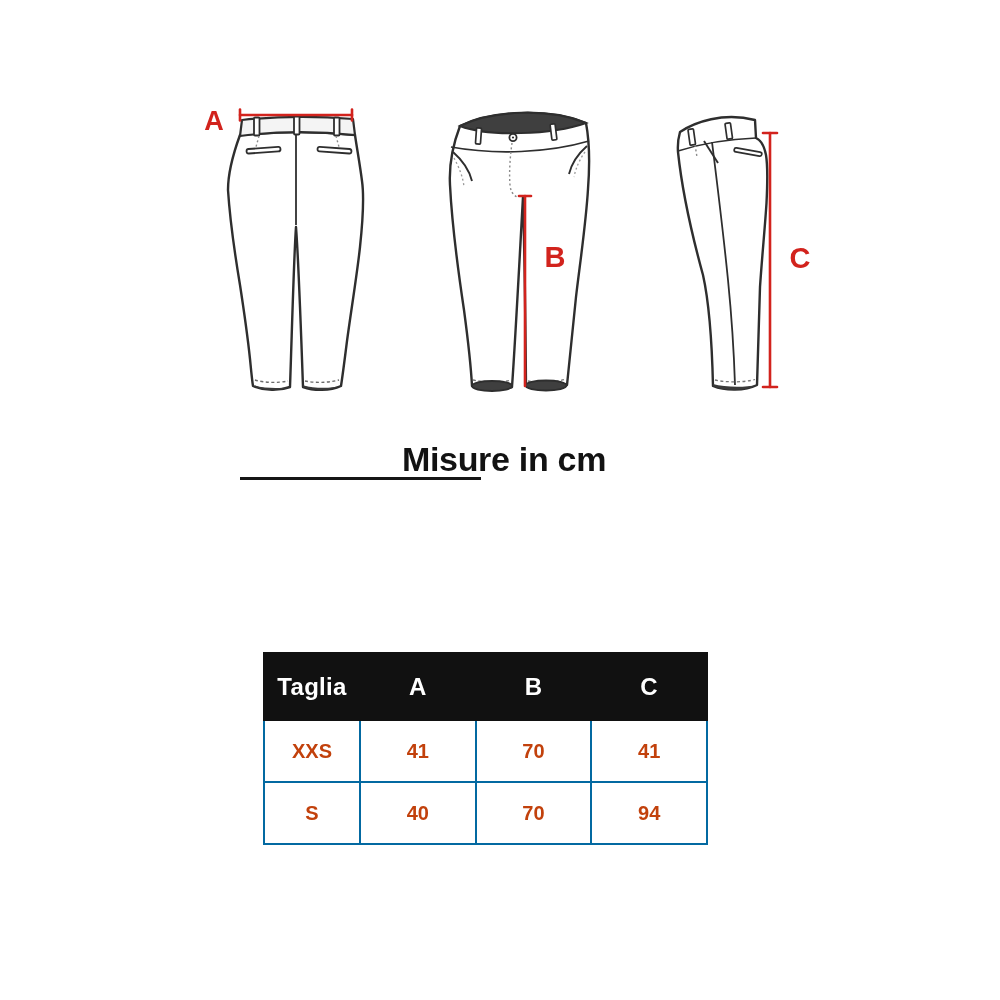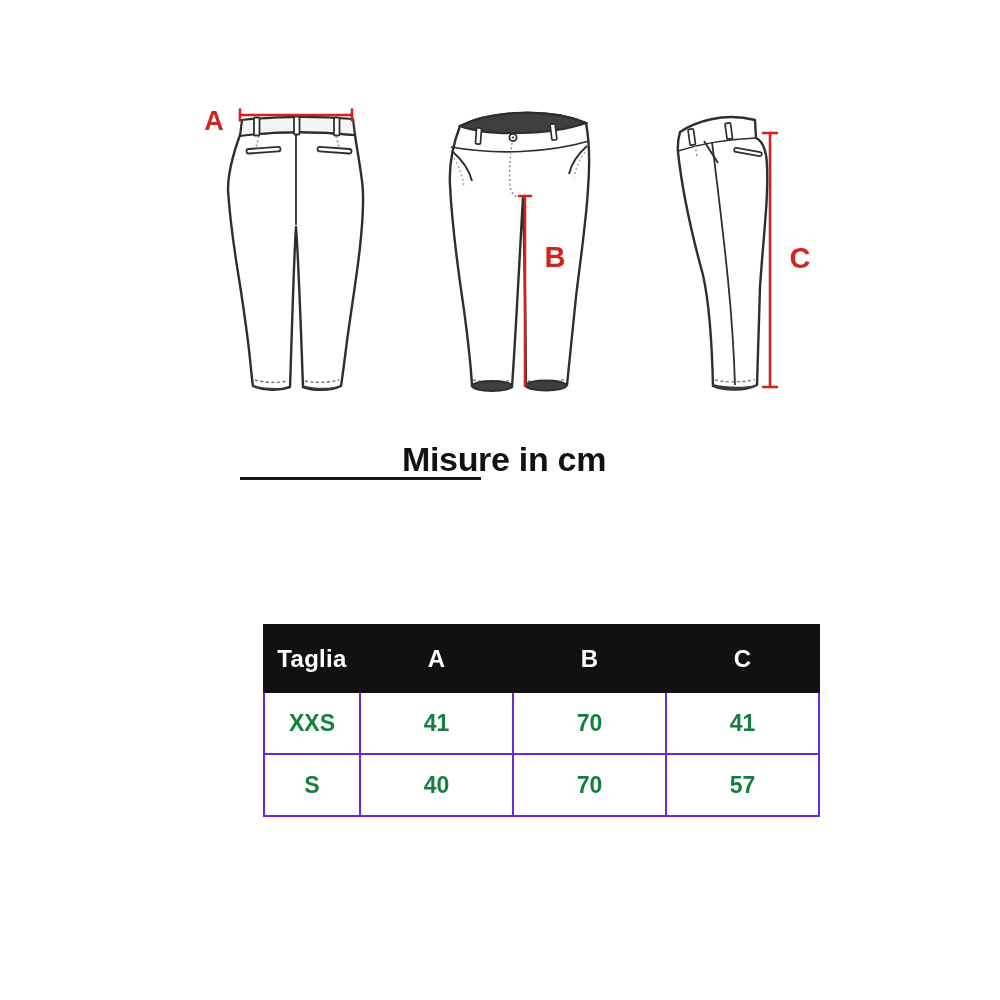--- a/index.html
+++ b/index.html
@@ -42,44 +42,44 @@
   }
   .title-underline{
     position:absolute;
     left:240px;top:477px;
     width:241px;height:3px;
     background:#161616;
   }
 
   table.size-table{
     position:absolute;
-    left:263px;top:624px;
-    width:557px;
+    left:263px;top:652px;
+    width:445px;
     border-collapse:collapse;
     table-layout:fixed;
   }
   table.size-table col.col-size{width:96px;}
   table.size-table th{
     background:#111111;
     color:#ffffff;
     height:63px;
     font-size:24px;
     font-weight:700;
     text-align:center;
     border:2px solid #111111;
     letter-spacing:0.3px;
   }
   table.size-table td{
     background:#ffffff;
-    color:#15803d;
+    color:#c2410c;
     height:58px;
-    font-size:23px;
+    font-size:20px;
     font-weight:700;
     text-align:center;
-    border:2px solid #6d28d9;
+    border:2px solid #0369a1;
   }
 </style>
 </head>
 <body>
 
 <div class="canvas">
 
   <figure class="drawing" id="drawing-back">
     <svg viewBox="0 0 180 310" width="180" height="310">
 
@@ -237,18 +237,18 @@
       <tr>
         <td>XXS</td>
         <td>41</td>
         <td>70</td>
         <td>41</td>
       </tr>
       <tr>
         <td>S</td>
         <td>40</td>
         <td>70</td>
-        <td>57</td>
+        <td>94</td>
       </tr>
     </tbody>
   </table>
 
 </div>
 
 </body></html>

